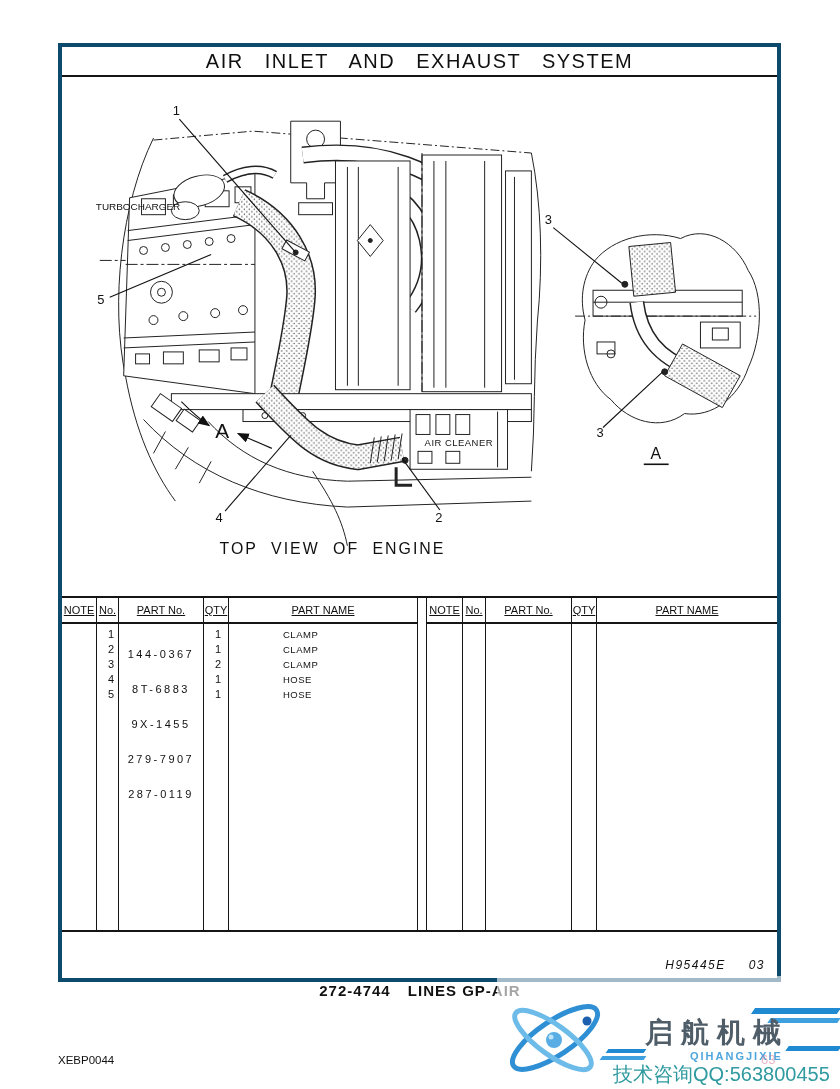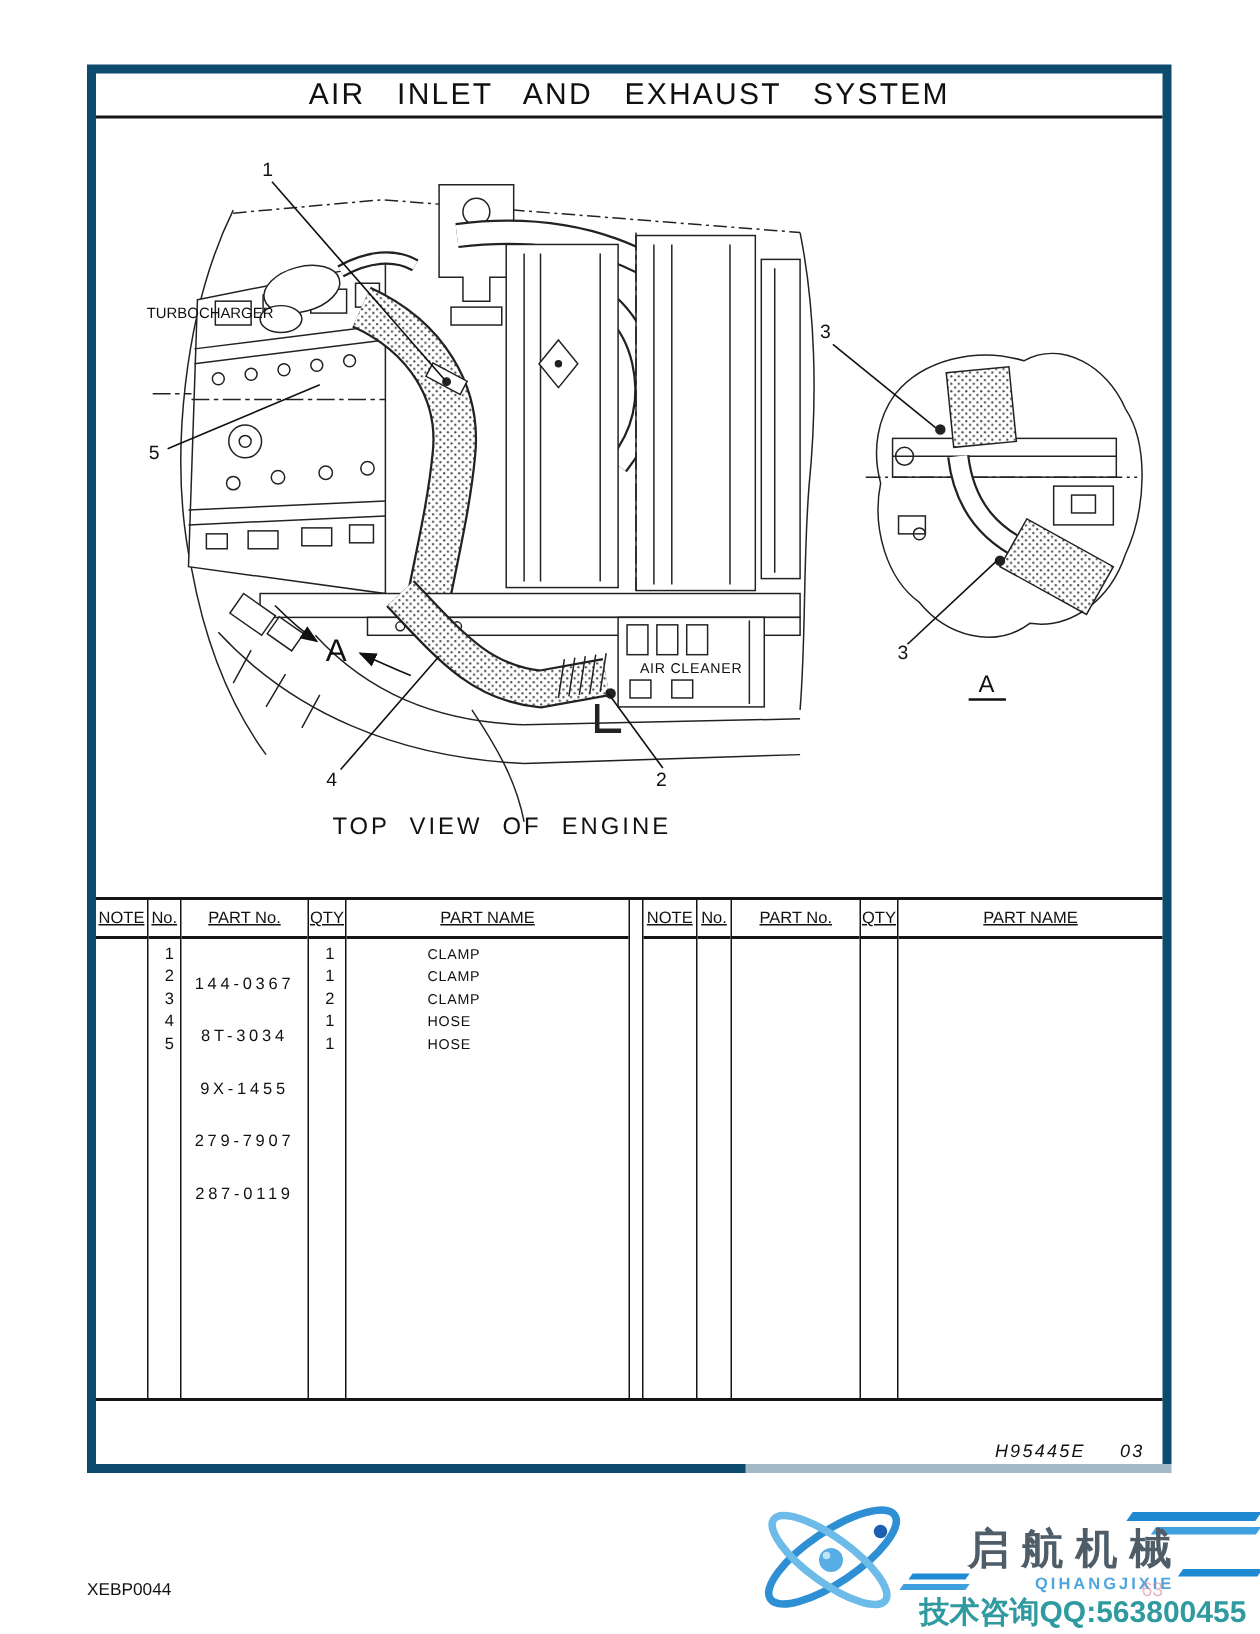--- a/index.html
+++ b/index.html
@@ -1,19 +1,19 @@
 <!DOCTYPE html>
 <html><head>
 <meta charset="utf-8">
 <style>
   html,body{margin:0;padding:0;background:#fff;}
   .canvas{position:relative;width:840px;height:1089px;background:#fff;overflow:hidden;
           font-family:"Liberation Sans",sans-serif;color:#111;}
   .sheet{position:absolute;left:58px;top:43px;width:723px;height:939px;
-         border:6px solid #0c4a6e;box-sizing:border-box;background:#fff;}
+         border:4px solid #0c4a6e;box-sizing:border-box;background:#fff;}
   .title-band{height:28px;border-bottom:2px solid #151515;display:flex;
               align-items:center;justify-content:center;font-size:20px;
               letter-spacing:1.5px;word-spacing:14px;color:#101010;}
   .diagram{position:absolute;left:0;top:30px;width:719px;height:519px;}
   .diagram svg{width:100%;height:100%;display:block;}
 
   
   .ptable{position:absolute;left:0;right:0;top:549px;height:336px;box-sizing:border-box;
           border-top:2px solid #151515;border-bottom:2px solid #151515;display:flex;}
   .col{box-sizing:border-box;border-right:1px solid #151515;display:flex;flex-direction:column;}
@@ -36,21 +36,21 @@
   .bottom-caption .nm{margin-left:12px;}
   .corner-code{position:absolute;left:58px;top:1054px;font-size:11.5px;z-index:1;}
 
   
   .wm{position:absolute;left:497px;top:976px;width:343px;height:113px;
       background:rgba(255,255,255,0.62);z-index:5;}
   .wm-brand{position:absolute;left:148px;top:38px;font-size:28px;font-weight:700;
             letter-spacing:8px;color:#4e5d68;white-space:nowrap;}
   .wm-sub{position:absolute;left:193px;top:74px;font-size:11px;font-weight:700;
           letter-spacing:2px;color:#4fa6dd;white-space:nowrap;}
-  .wm-contact{position:absolute;left:116px;top:85px;font-size:20px;font-weight:700;
+  .wm-contact{position:absolute;left:116px;top:85px;font-size:20px;font-weight:400;
               color:#2f9a9f;white-space:nowrap;}
   .wm-faint{position:absolute;left:264px;top:76px;font-size:13px;color:rgba(214,120,150,0.55);}
   .stripe{position:absolute;background:#1f8ad2;transform:skewX(-35deg);}
   .s1{left:256px;top:32px;width:86px;height:6px;}
   .s2{left:272px;top:42px;width:70px;height:5px;background:#3fa0e0;}
   .s3{left:290px;top:70px;width:53px;height:5px;}
   .s4{left:110px;top:73px;width:38px;height:4px;}
   .s5{left:104px;top:80px;width:44px;height:4px;background:#3fa0e0;}
   .wm-logo{position:absolute;left:2px;top:28px;}
 </style>
@@ -239,21 +239,21 @@
           <div>2</div>
           <div>3</div>
           <div>4</div>
           <div>5</div>
         </div>
       </div>
       <div class="col c-pn" style="width:85px">
         <div class="hdr">PART No.</div>
         <div class="bod">
           <div>144-0367</div>
-          <div>8T-3034</div>
+          <div>8T-6883</div>
           <div>9X-1455</div>
           <div>279-7907</div>
           <div>287-0119</div>
         </div>
       </div>
       <div class="col c-qty" style="width:25px">
         <div class="hdr">QTY</div>
         <div class="bod">
           <div>1</div>
           <div>1</div>
@@ -294,20 +294,24 @@
         <div class="bod"></div>
       </div>
     </div>
 
     <div class="footer-code">
       <span>H95445E</span>
       <span class="rev">03</span>
     </div>
   </div>
 
+  <div class="bottom-caption">
+    <span>272-4744</span>
+    <span class="nm">LINES GP-AIR</span>
+  </div>
 
   <div class="corner-code">XEBP0044</div>
 
   <div class="wm">
     <svg class="wm-logo" width="116" height="74" viewBox="0 0 116 74">
       <g fill="none" stroke-width="5">
         <ellipse cx="56" cy="34" rx="50" ry="17" transform="rotate(-34 56 34)" stroke="#2e8fd4"></ellipse>
         <ellipse cx="54" cy="36" rx="46" ry="15" transform="rotate(36 54 36)" stroke="#6dbbe8"></ellipse>
       </g>
       <circle cx="88" cy="17" r="4.5" fill="#1b5fae"></circle>

